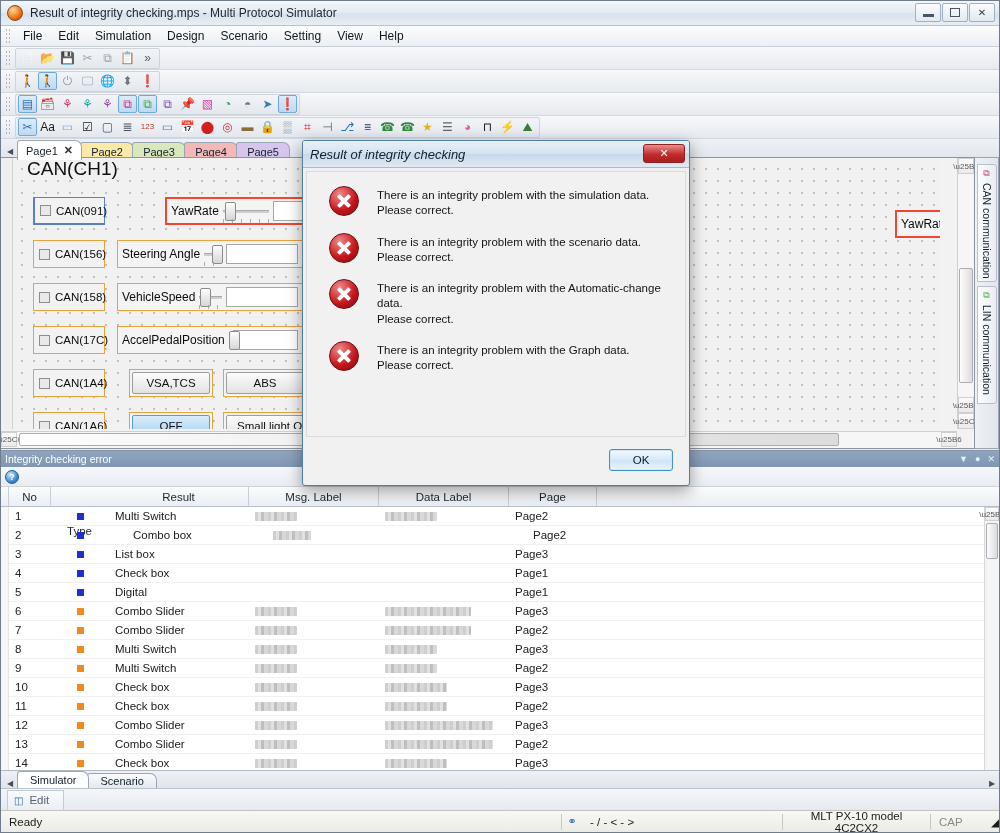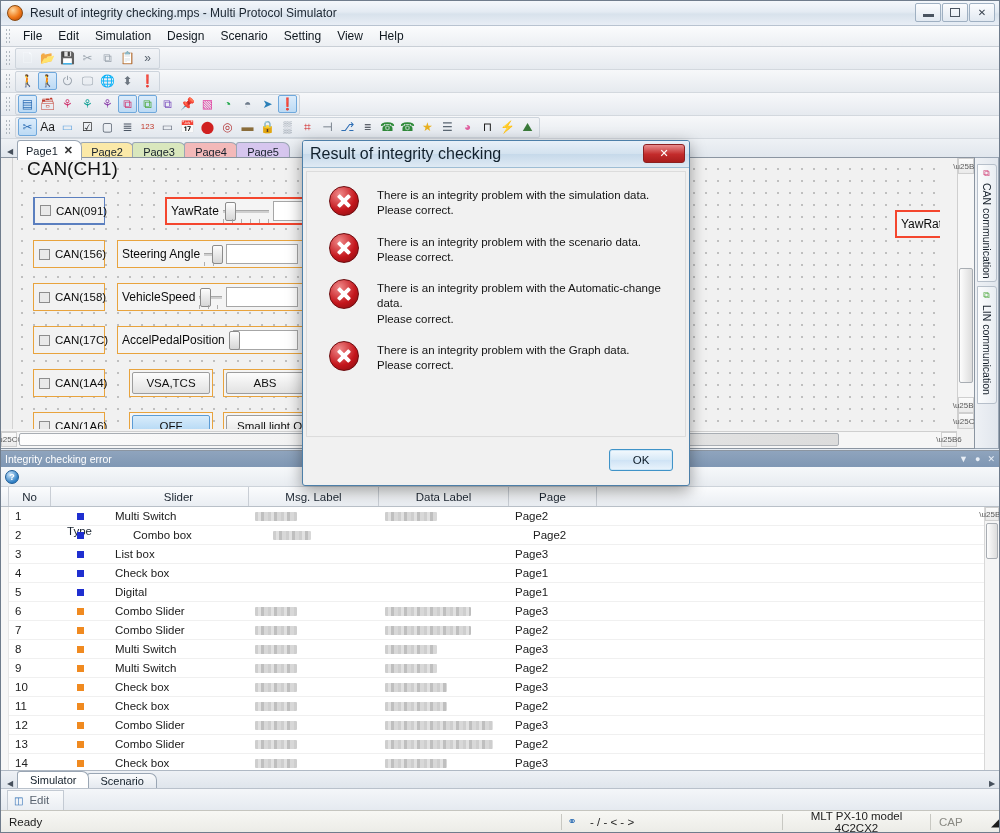--- a/index.html
+++ b/index.html
@@ -224,21 +224,21 @@
     display: flex; align-items: center; font-size: 11.5px; color: #1c1c1c; }
   #statusbar .sb-sec { display: flex; align-items: center; height: 22px; padding: 0 8px; text-align: center; }
   #statusbar .divider { width: 1px; height: 16px; background: #c8c8c2; }
 
   
   #dlg { position: absolute; left: 301px; top: 139px; width: 388px; height: 346px;
     background: #f0f0f0; border: 1px solid #4d7fa8; border-radius: 3px;
     box-shadow: 0 5px 16px rgba(0,0,0,.38); overflow: hidden; }
   #dlg-title { height: 27px; background: linear-gradient(#e8f0f8 0%, #d3e2ef 50%, #c6d9ea 51%, #dfeaf4 100%);
     border-bottom: 1px solid #9ebdd4; display: flex; align-items: center; padding-left: 7px; position: relative; }
-  #dlg-title span.t { font-size: 16px; color: #11202c; }
+  #dlg-title span.t { font-size: 13px; color: #11202c; font-style: italic; }
   #dlg-close { position: absolute; right: 4px; top: 3px; width: 42px; height: 19px;
     background: linear-gradient(#e98e8e,#c32b2b 55%,#a81d1d); border: 1px solid #8d2020; border-radius: 3px;
     color: #fff; font-size: 11px; display: flex; align-items: center; justify-content: center; }
   #dlg-body { position: absolute; left: 3px; right: 3px; top: 30px; bottom: 48px;
     background: #f1f1f1; border: 1px solid #dcdcdc; padding: 14px 10px 0 10px; }
   .msgrow { display: flex; align-items: flex-start; margin-bottom: 14px; }
   .err-ico { width: 30px; height: 30px; border-radius: 50%; flex: none; margin: 0 18px 0 12px;
     background: radial-gradient(circle at 34% 26%, #f08a8a, #c4161c 58%, #7e0d10);
     border: 1px solid #6e0c0f; position: relative; }
   .err-ico::before, .err-ico::after { content: ""; position: absolute; left: 50%; top: 50%;
@@ -626,21 +626,21 @@
     </div>
     <div id="bp-toolbar">
       <div class="helpico">?</div>
     </div>
 
     <div id="grid">
       <div id="ghead">
           <div style="width: 8px; border-right: 1px solid rgb(201, 206, 213);"></div>
           <div class="gh" style="width: 42px;">No</div>
           <div class="gh" style="width: 58px; margin-top: 44px;">Type</div>
-          <div class="gh" style="width: 140px;">Slider</div>
+          <div class="gh" style="width: 140px;">Result</div>
           <div class="gh" style="width: 130px;">Msg. Label</div>
           <div class="gh" style="width: 130px;">Data Label</div>
           <div class="gh" style="width: 88px;">Page</div>
           <div style="flex: 1 1 0%;"></div>
         </div>
       <div id="gbody">
           <div class="grow">
             <div style="width: 8px;"></div>
             <div class="gc num" style="width: 42px;">1</div>
             <div class="gc" style="width: 58px; text-align: center;"><span class="dot" style="background: rgb(31, 47, 208);"></span></div>

